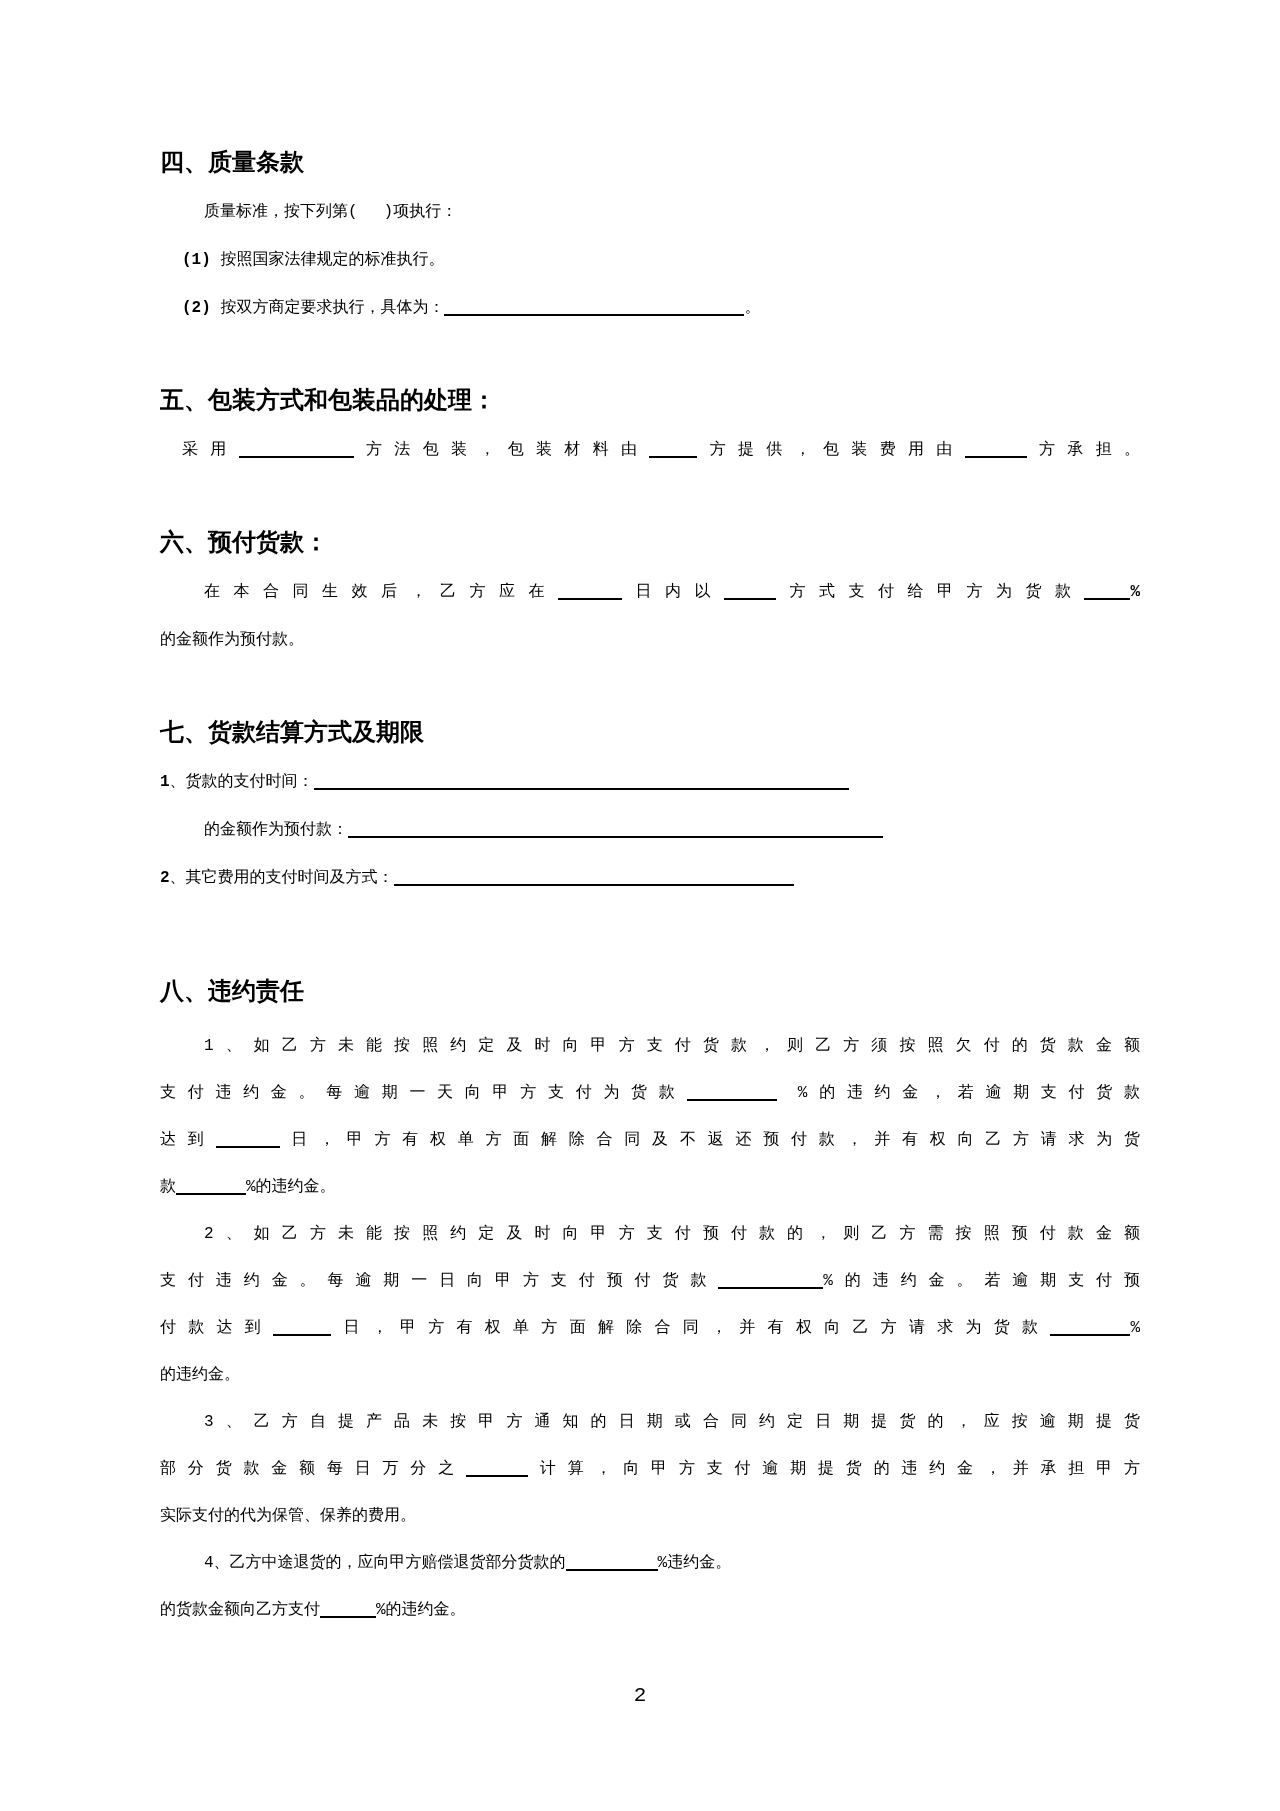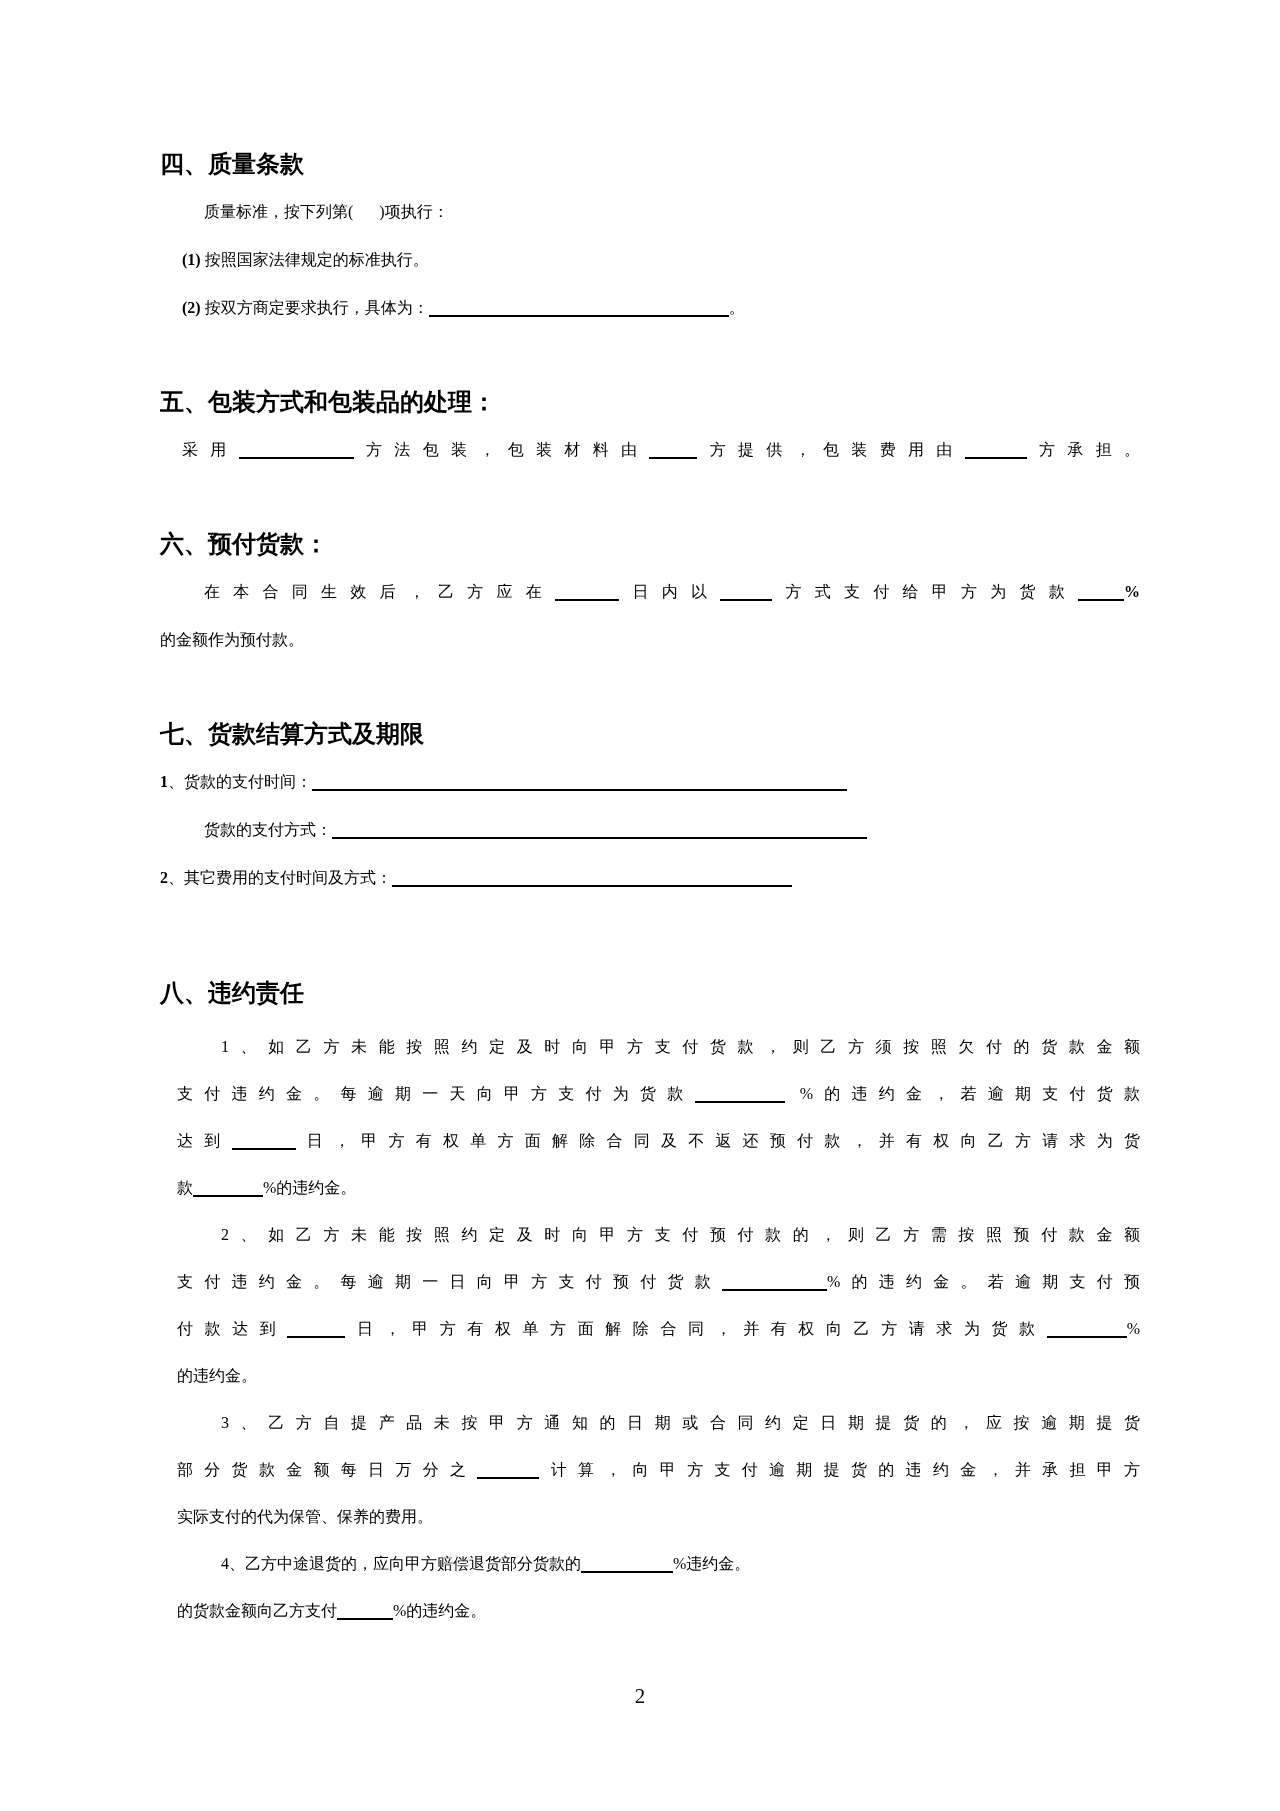--- a/index.html
+++ b/index.html
@@ -2,21 +2,21 @@
 <html><head>
 <meta charset="utf-8">
 <style>
   html,body{margin:0;padding:0;background:#ffffff;}
   .page{
     position:relative;
     width:1280px;
     height:1811px;
     background:#ffffff;
     color:#000;
-    font-family:Liberation Serif, serif;
+    font-family:Liberation Mono, monospace;
     overflow:hidden;
   }
   .content{
     position:absolute;
     left:160px;
     top:140px;
     width:980px;
   }
   .contract-section{margin-top:46px;}
   .contract-section:first-child{margin-top:0;}
@@ -25,21 +25,21 @@
     font-size:24px;
     font-weight:bold;
     line-height:48px;
     white-space:nowrap;
   }
   .extra-gap .section-heading{margin-bottom:6px;}
   .line{
     font-size:16px;
     line-height:48px;
   }
-  .extra-gap .line{line-height:47px;margin-left:17px;}
+  .extra-gap .line{line-height:47px;}
   .full{
     text-align:justify;
     text-align-last:justify;
   }
   .indent-1{padding-left:22px;}
   .indent-2{padding-left:44px;}
   .bold{font-weight:bold;}
   .blank{
     display:inline-block;
     height:14px;
@@ -73,21 +73,21 @@
         <div class="line full indent-1"><span>采用</span><span class="blank" style="width: 115px;"></span><span>方法包装，包装材料由</span><span class="blank" style="width: 48px;"></span><span>方提供，包装费用由</span><span class="blank" style="width: 62px;"></span><span>方承担。</span></div>
       </section>
       <section class="contract-section">
         <div class="section-heading">六、预付货款：</div>
         <div class="line full indent-2"><span>在本合同生效后，乙方应在</span><span class="blank" style="width: 64px;"></span><span>日内以</span><span class="blank" style="width: 52px;"></span><span>方式支付给甲方为货款</span><span class="blank" style="width: 46px;"></span><span class="bold">%</span></div>
         <div class="line"><span>的金额作为预付款。</span></div>
       </section>
       <section class="contract-section">
         <div class="section-heading">七、货款结算方式及期限</div>
         <div class="line"><span class="bold">1</span><span>、货款的支付时间：</span><span class="blank" style="width: 535px;"></span></div>
-        <div class="line indent-2"><span>货款的支付方式：</span><span class="blank" style="width: 535px;"></span></div>
+        <div class="line indent-2"><span>的金额作为预付款：</span><span class="blank" style="width: 535px;"></span></div>
         <div class="line"><span class="bold">2</span><span>、其它费用的支付时间及方式：</span><span class="blank" style="width: 400px;"></span></div>
       </section>
       <section class="contract-section extra-gap">
         <div class="section-heading">八、违约责任</div>
         <div class="line full indent-2"><span>1、如乙方未能按照约定及时向甲方支付货款，则乙方须按照欠付的货款金额</span></div>
         <div class="line full"><span>支付违约金。每逾期一天向甲方支付为货款</span><span class="blank" style="width: 90px;"></span><span> %的违约金，若逾期支付货款</span></div>
         <div class="line full"><span>达到</span><span class="blank" style="width: 64px;"></span><span>日，甲方有权单方面解除合同及不返还预付款，并有权向乙方请求为货</span></div>
         <div class="line"><span>款</span><span class="blank" style="width: 70px;"></span><span>%的违约金。</span></div>
         <div class="line full indent-2"><span>2、如乙方未能按照约定及时向甲方支付预付款的，则乙方需按照预付款金额</span></div>
         <div class="line full"><span>支付违约金。每逾期一日向甲方支付预付货款</span><span class="blank" style="width: 105px;"></span><span>%的违约金。若逾期支付预</span></div>

